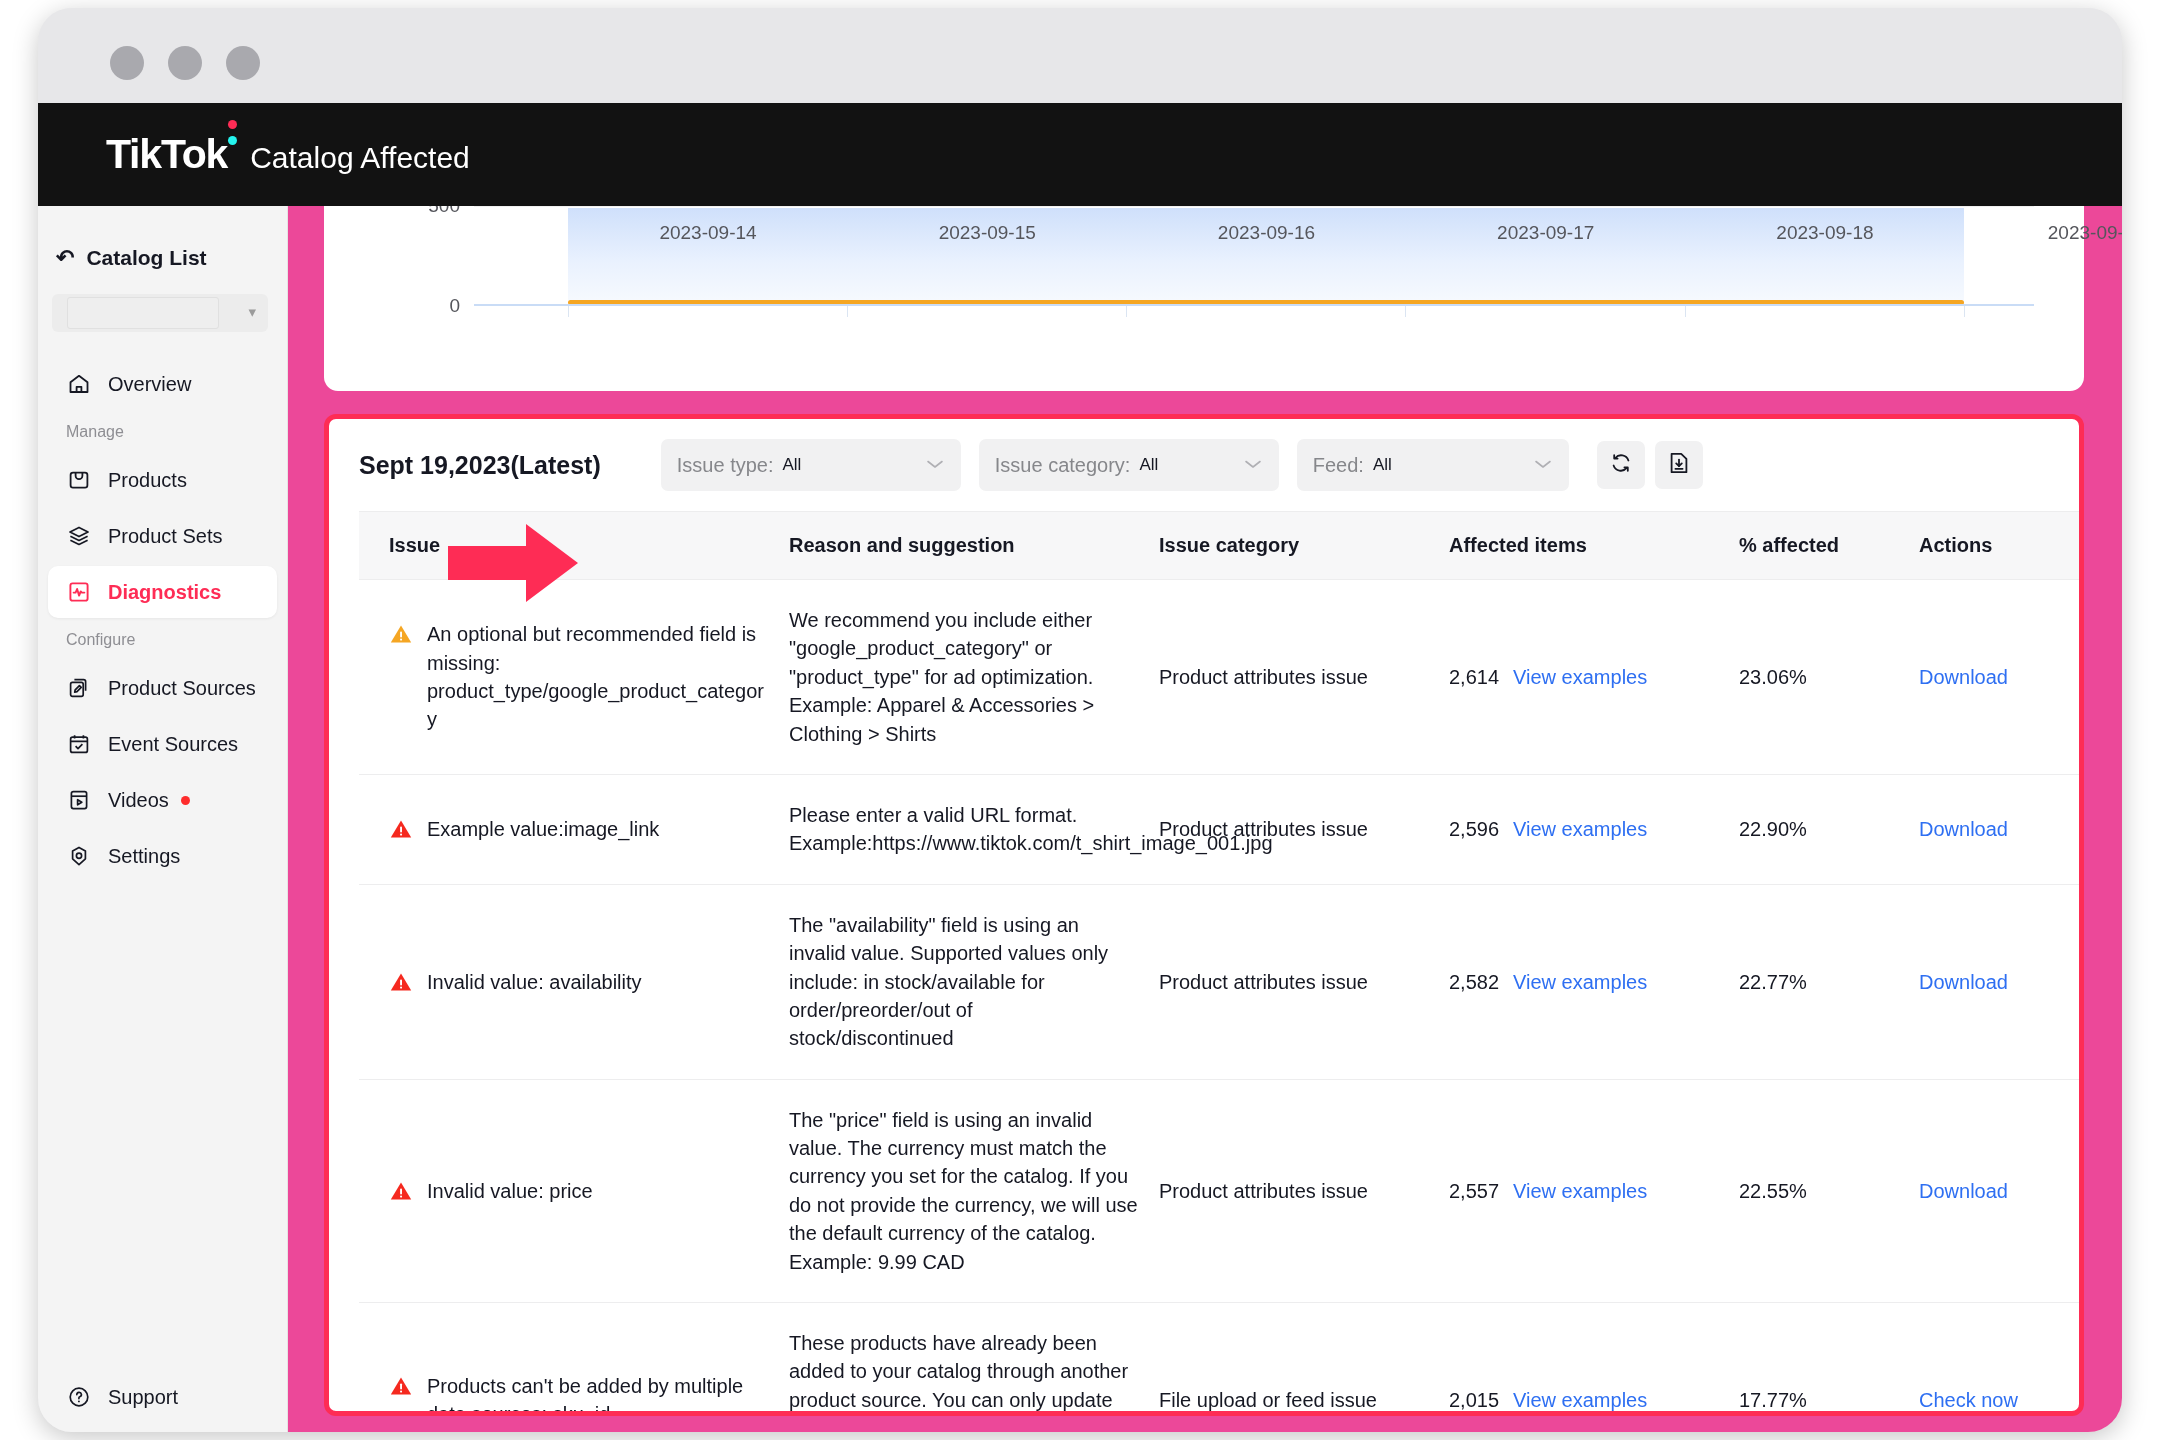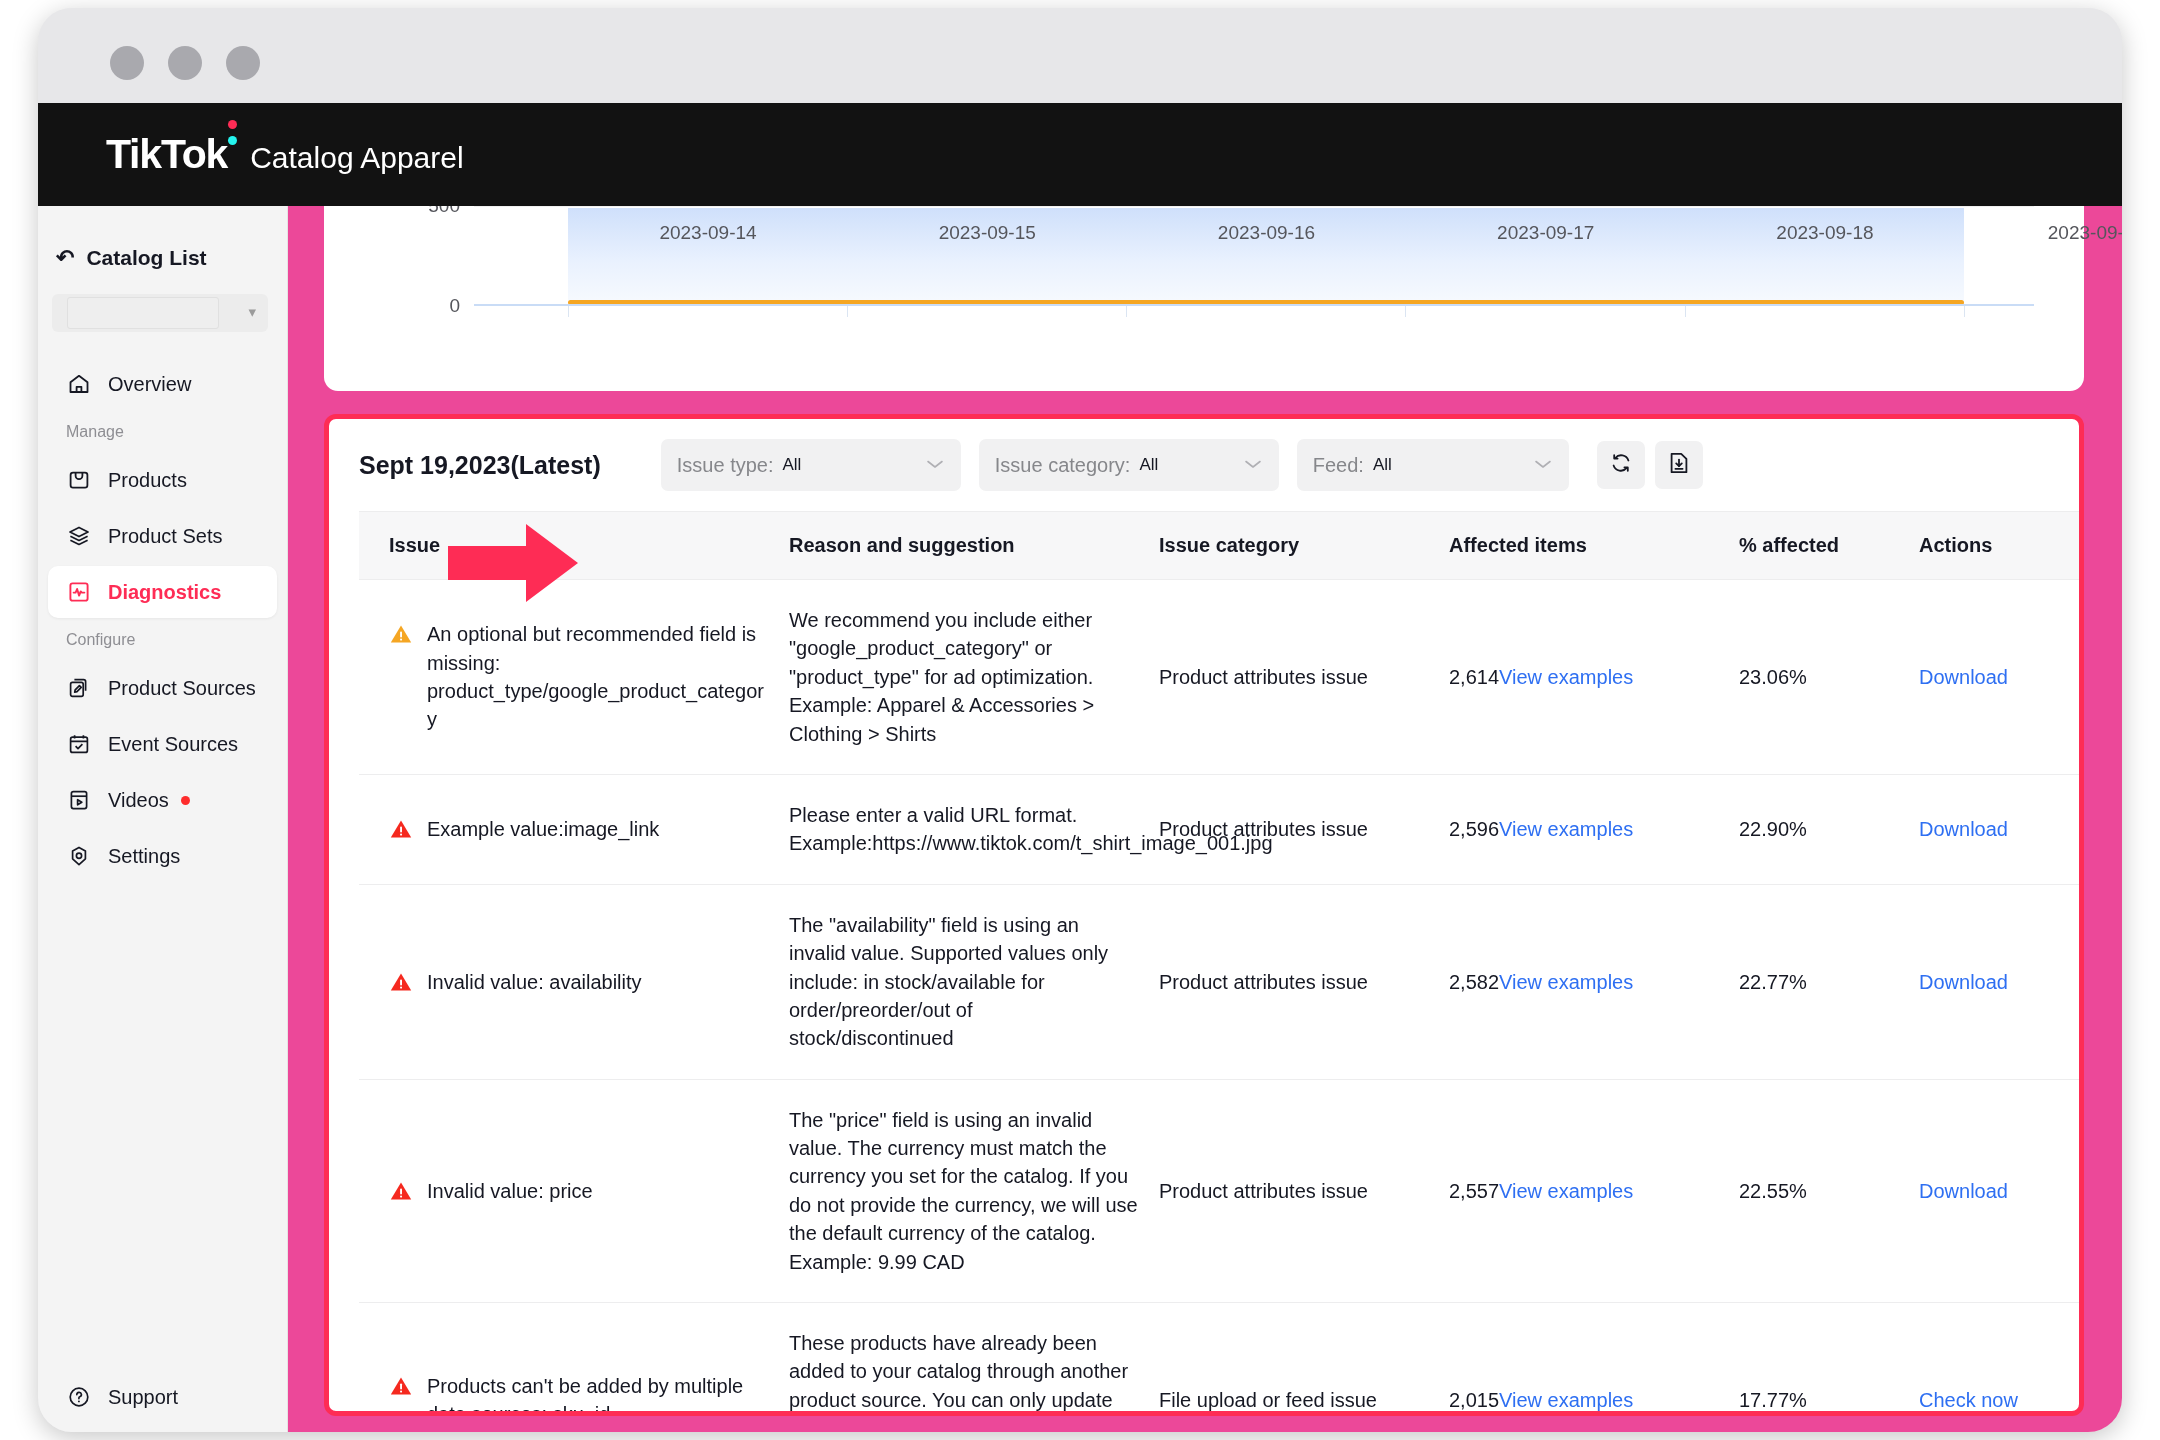--- a/index.html
+++ b/index.html
@@ -273,21 +273,21 @@
   #diag-table tbody td.col-issue { padding-left: 30px; }
 
   .issue-cell { display: flex; align-items: flex-start; }
   .issue-ico {
     flex: 0 0 auto; width: 24px; height: 24px;
     margin-right: 14px; margin-top: 2px;
   }
   .issue-ico svg { display: block; }
   .issue-text { word-break: break-word; }
 
-  .aff-cell { display: flex; align-items: center; white-space: nowrap; }
+  .aff-cell { display: flex; align-items: center; gap: 14px; white-space: nowrap; }
   .link { color: #2e6ff2; cursor: pointer; }
 
   
   #annot-arrow {
     position: absolute;
     left: 160px; top: 318px;
     width: 130px; height: 78px;
     z-index: 50;
     pointer-events: none;
   }
@@ -299,21 +299,21 @@
 
   <div id="titlebar">
     <div class="dot" id="dot1"></div>
     <div class="dot" id="dot2"></div>
     <div class="dot" id="dot3"></div>
   </div>
 
   <div id="topbar">
     <div id="brand">
       <span id="brand-logo"><span>TikTok</span><span id="brand-colon"><i class="c1"></i><i class="c2"></i></span></span>
-      <span id="brand-title">Catalog Apparel</span>
+      <span id="brand-title">Catalog Affected</span>
     </div>
   </div>
 
   <div id="sidebar">
 
     <div id="catalog-list-link">
       <span class="back-ico">↶</span>
       <span>Catalog List</span>
     </div>
 

